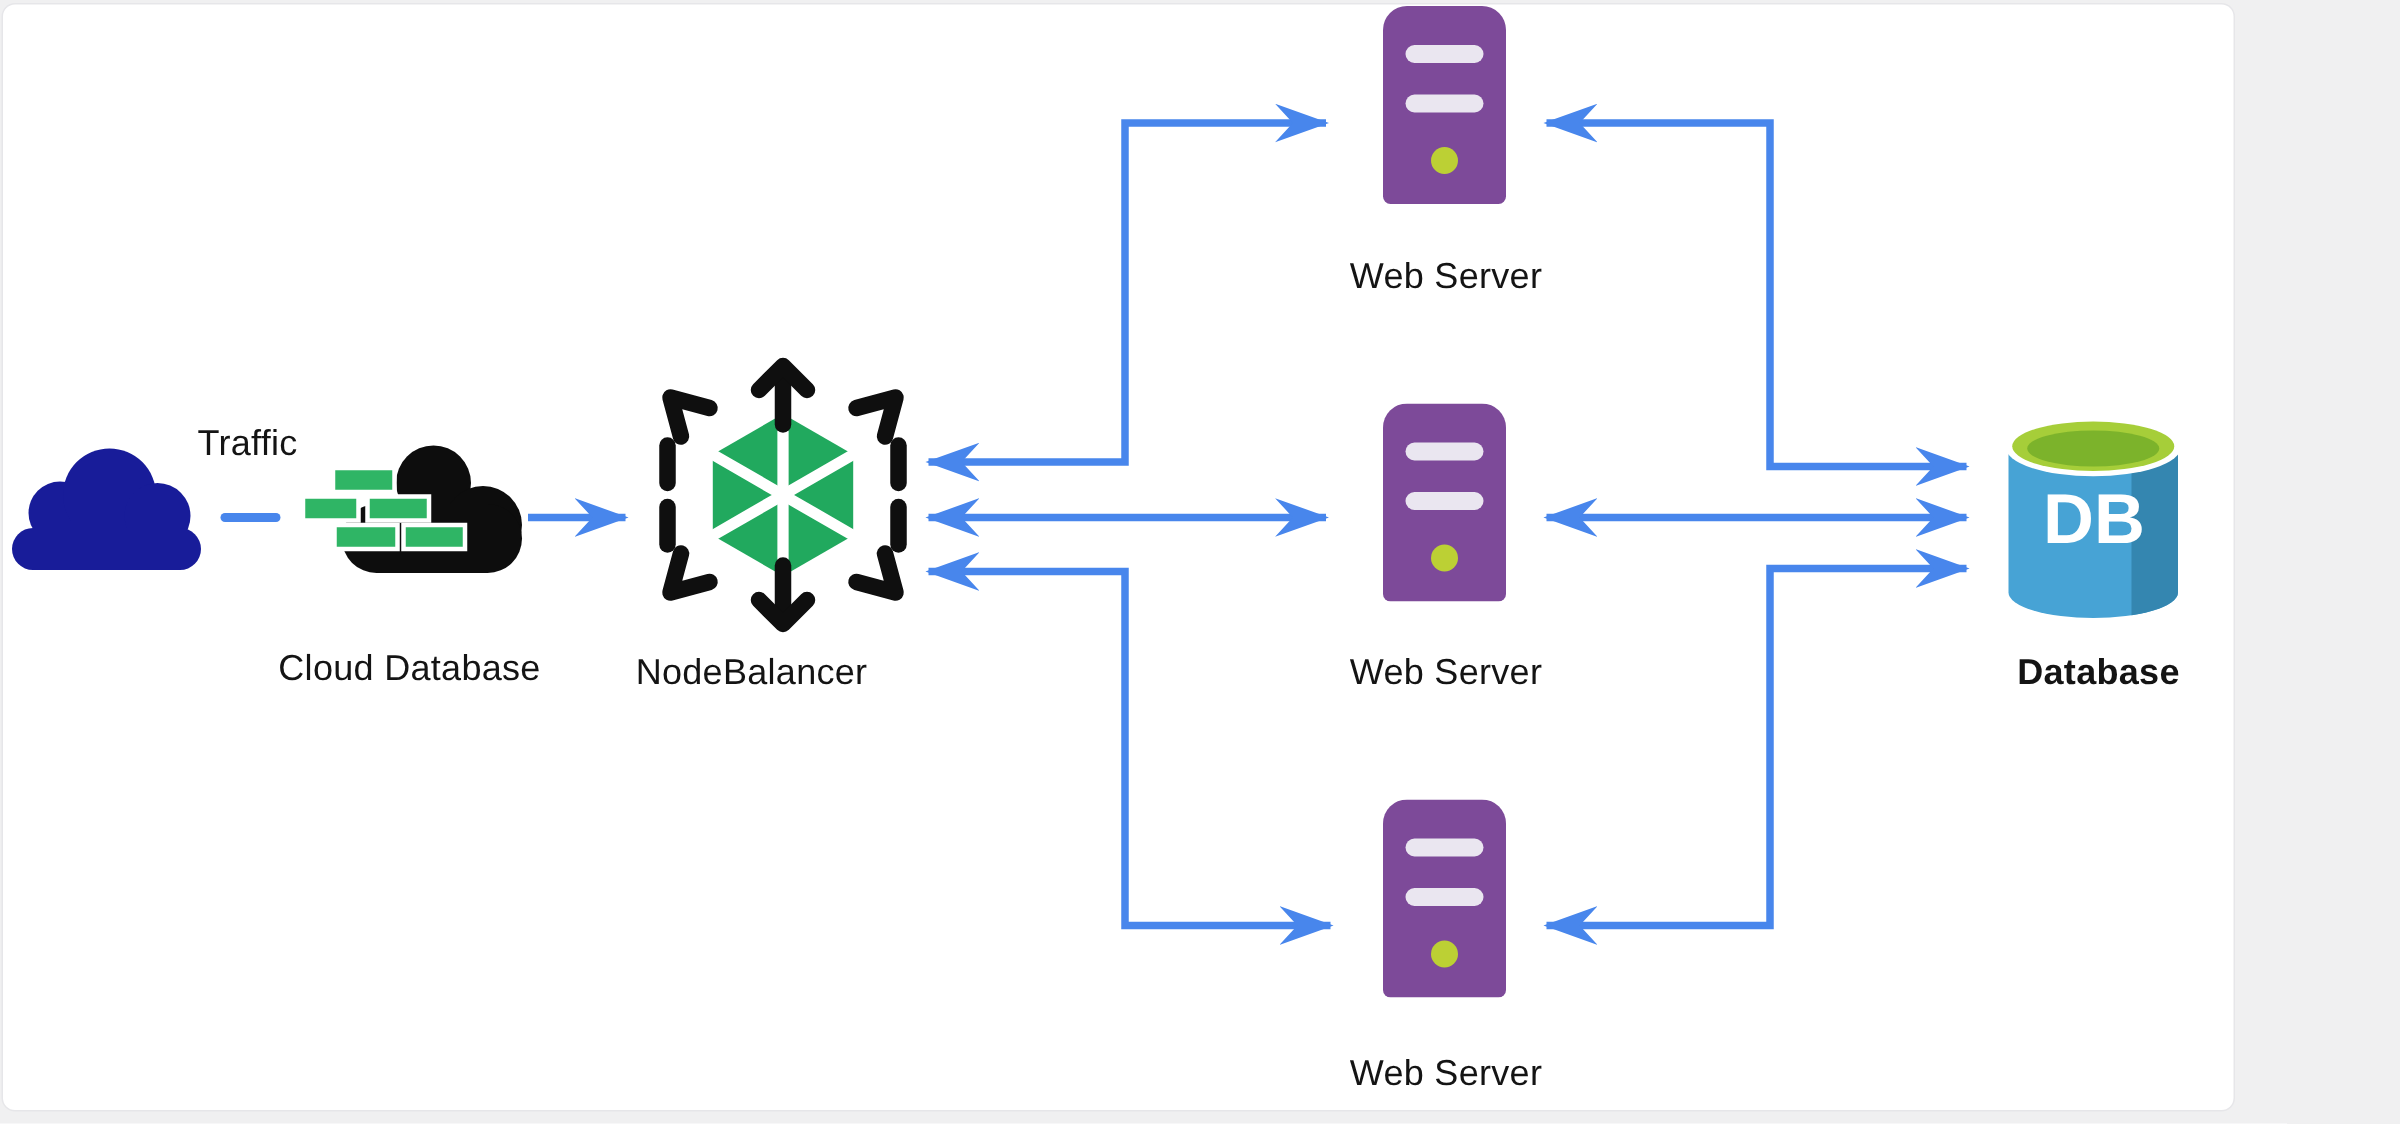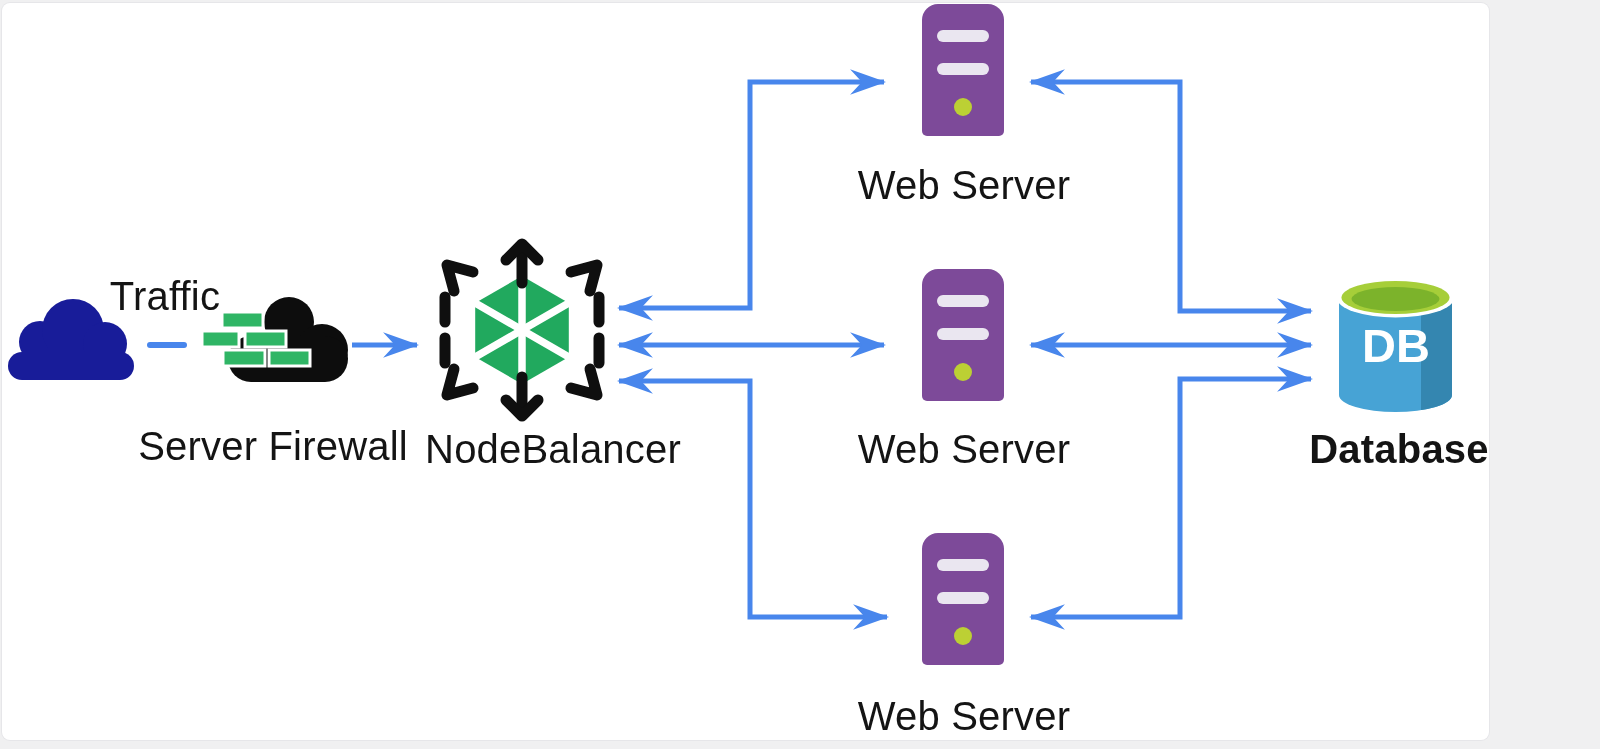--- a/index.html
+++ b/index.html
@@ -12,21 +12,21 @@
   }
   .canvas{
     position:absolute;left:2px;top:3px;width:1487px;height:737px;
     background:#ffffff;border-radius:8px;
     box-shadow:0 0 0 1px #e6e6e9;
   }
   .abs{position:absolute;}
   .node-label{
     position:absolute;
     transform:translate(-50%,-50%);
-    font-size:40px;color:#141414;
+    font-size:24px;color:#141414;
     white-space:nowrap;
     letter-spacing:0.2px;
   }
   svg{display:block;}
 </style>
 </head>
 <body>
 
 <div class="canvas"></div>
 
@@ -130,18 +130,18 @@
   </defs>
   <path d="M1339,298 L1339,395 A56.5,17 0 0 0 1452,395 L1452,298 Z" fill="#47a3d5"></path>
   <rect x="1421" y="290" width="34" height="126" fill="#3486b0" clip-path="url(#dbclip)"></rect>
   <ellipse cx="1395.5" cy="298" rx="58.5" ry="19.5" fill="#ffffff"></ellipse>
   <ellipse cx="1395.5" cy="297.5" rx="54" ry="16.5" fill="#a6ce39"></ellipse>
   <ellipse cx="1395.5" cy="299" rx="44" ry="12" fill="#7cb32b"></ellipse>
   <text x="1396" y="362" text-anchor="middle" font-family="Liberation Sans, sans-serif" font-size="47" font-weight="bold" fill="#ffffff">DB</text>
 </svg>
 
 <div class="node-label" style="left:165px;top:296px;">Traffic</div>
-<div class="node-label" style="left:273px;top:446px;">Server Firewall</div>
-<div class="node-label" style="left:553px;top:449px;">NodeBalancer</div>
+<div class="node-label" style="left:273px;top:446px;">Cloud Database</div>
+<div class="node-label" style="left:501px;top:449px;">NodeBalancer</div>
 <div class="node-label" style="left:964px;top:185px;">Web Server</div>
 <div class="node-label" style="left:964px;top:449px;">Web Server</div>
 <div class="node-label" style="left:964px;top:716px;">Web Server</div>
 <div class="node-label" style="left:1399px;top:449px;font-weight:bold;">Database</div>
 
 </body></html>

